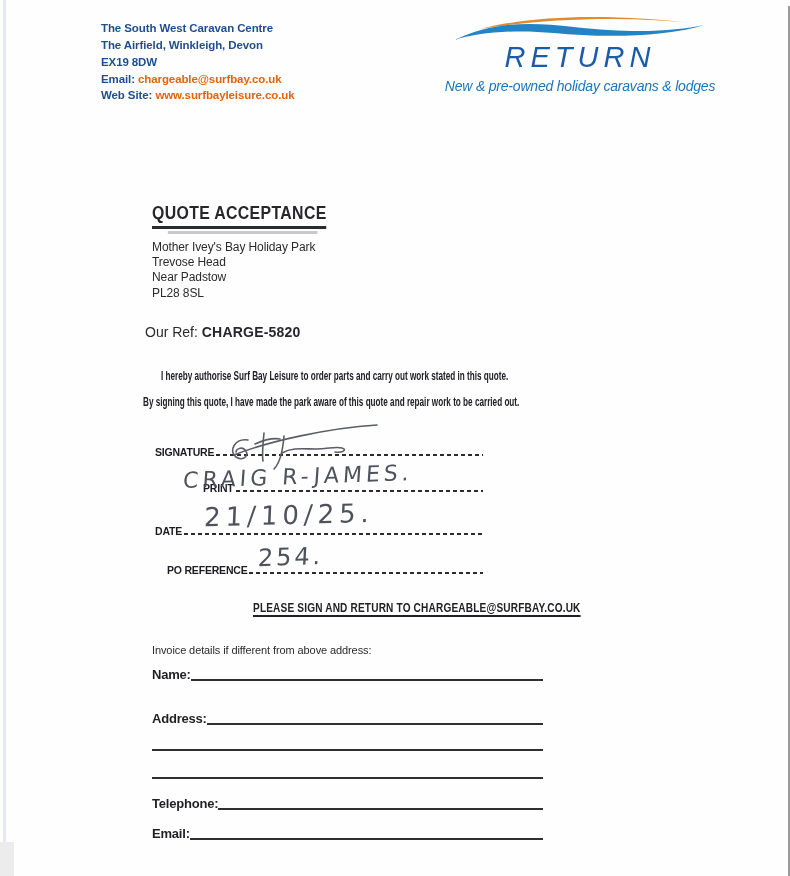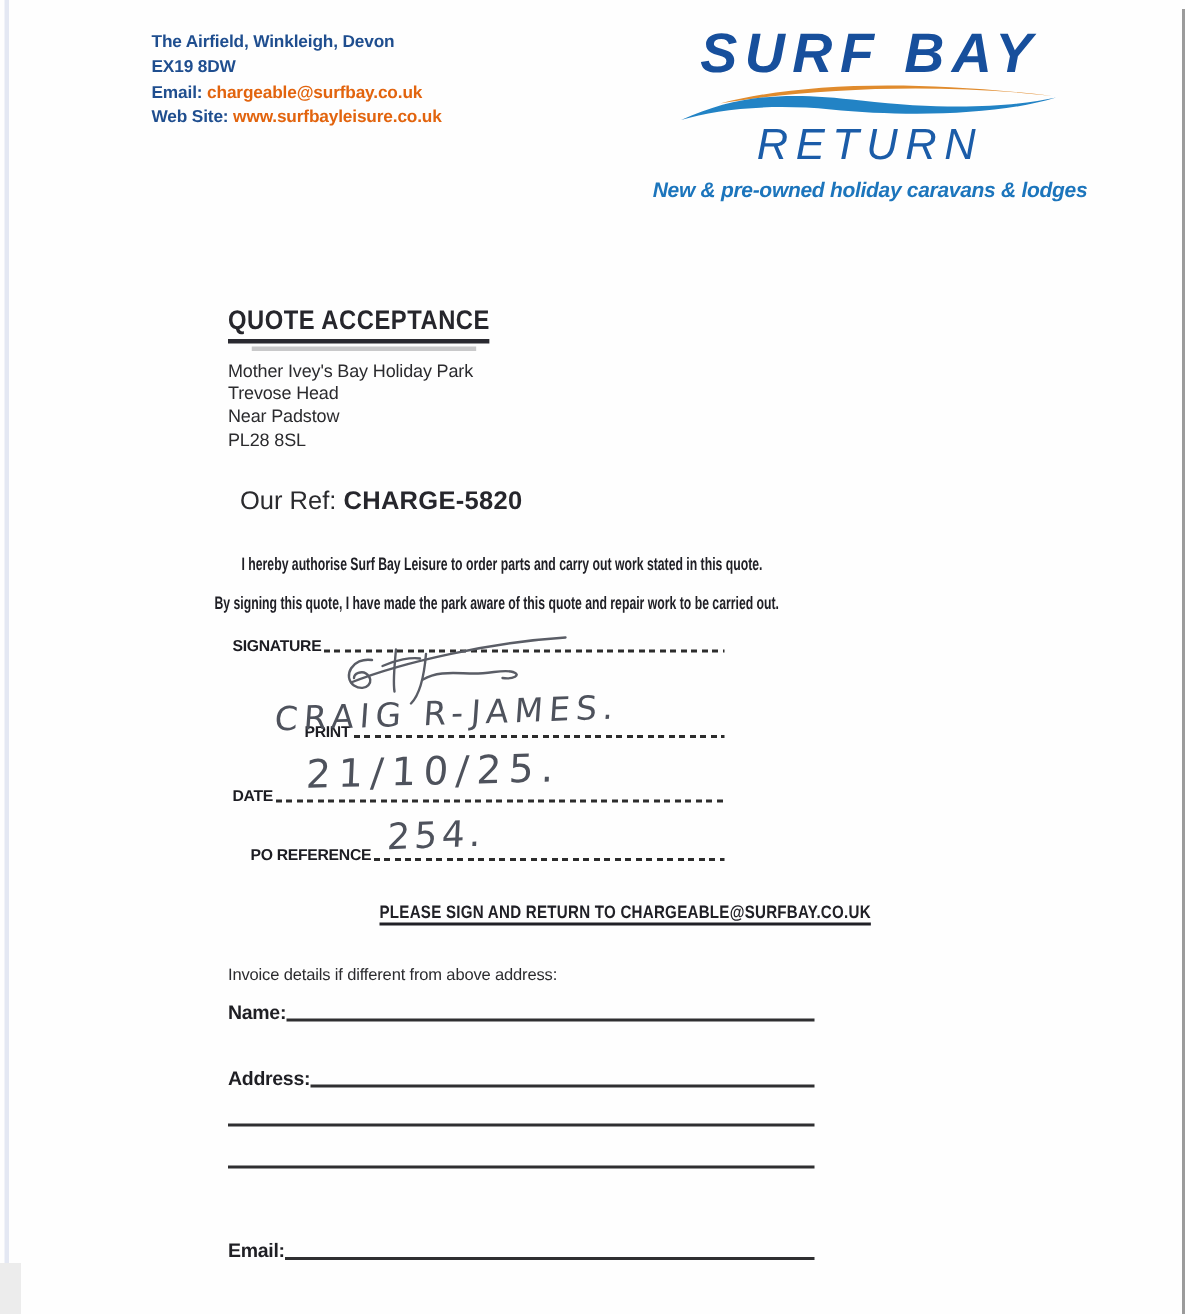--- a/index.html
+++ b/index.html
@@ -28,50 +28,50 @@
   .logo-title {
     font-size:37px; font-weight:bold; font-style:italic; letter-spacing:5px;
     color:#174f9c; line-height:40px; white-space:nowrap;
   }
   .logo-swoosh { display:block; margin:0 auto; width:252px; height:28px; }
   .logo-sub {
     font-size:29px; font-style:italic; letter-spacing:5px; color:#1b5ca8;
     line-height:30px; margin-top:-2px; white-space:nowrap;
   }
   .logo-tagline {
-    font-size:14px; font-weight:bold; font-style:italic; color:#1c75bc;
+    font-size:14px; font-weight:normal; font-style:italic; color:#1c75bc;
     margin-top:6px; white-space:nowrap; letter-spacing:-0.2px;
   }
 
   
   .heading-wrap { position:absolute; left:152px; top:203px; transform:scaleX(0.88); transform-origin:left top; }
   .heading {
     display:inline-block; font-size:18px; font-weight:bold; color:#26262c;
     letter-spacing:0.4px; border-bottom:3px solid #2a2a31; padding-bottom:2px; white-space:nowrap;
   }
   .heading-ghost { height:3px; background:#2a2a31; opacity:0.25; width:86%; margin:2px 0 0 9%; }
 
   .recipient { position:absolute; left:152px; top:240px; font-size:12px; line-height:15.2px; color:#2b2b2e; letter-spacing:-0.1px; }
 
-  .our-ref { position:absolute; left:160px; top:324px; font-size:17px; color:#2b2b2e; }
+  .our-ref { position:absolute; left:145px; top:324px; font-size:14px; color:#2b2b2e; }
   .our-ref .ref-val { font-weight:bold; color:#26262c; letter-spacing:0.2px; }
 
   .auth1, .auth2 {
     position:absolute; font-size:12px; font-weight:bold; color:#202026;
     white-space:nowrap; transform:scaleX(0.68); transform-origin:left center;
   }
   .auth1 { left:161px; top:369px; }
   .auth2 { left:143px; top:395px; }
 
   
   .field-row { position:absolute; left:155px; width:328px; display:flex; align-items:flex-end; }
   .field-label { font-size:10.5px; font-weight:bold; color:#1c1c22; letter-spacing:-0.2px; white-space:nowrap; line-height:12px; }
   .dashes { flex:1; height:2px; margin:0 0 2px 2px;
     background:repeating-linear-gradient(90deg,#2c2c2c 0 4px,transparent 4px 7px); }
-  .row-signature { top:425px; }
+  .row-signature { top:446px; }
   .row-print     { top:482px;padding-left:48px; }
   .row-date      { top:525px; }
   .row-po        { top:564px;padding-left:12px; }
 
   .handwriting {
     position:absolute; font-family:"DejaVu Sans",sans-serif; color:#4e525c;
     white-space:nowrap; z-index:3; font-weight:normal;
   }
   .hw-print { left:183px; top:464px; font-size:22px; letter-spacing:4px; transform:rotate(-2deg) skewX(-6deg); }
   .hw-date  { left:204px; top:500px; font-size:26px; letter-spacing:5px; transform:rotate(-1.5deg) skewX(-4deg); }
@@ -99,34 +99,34 @@
 </style>
 </head>
 <body>
 
 <div class="page">
   <div class="edge-left"></div>
   <div class="edge-right"></div>
   <div class="corner-smudge"></div>
 
   <div class="company">
+    <div class="addr-line">The South West Caravan Centre</div>
     <div class="addr-line">The Airfield, Winkleigh, Devon</div>
     <div class="addr-line">EX19 8DW</div>
     <div class="contact">
       <span class="lbl">Email:</span>
       <span class="val">chargeable@surfbay.co.uk</span>
     </div>
     <div class="contact">
       <span class="lbl">Web Site:</span>
       <span class="val">www.surfbayleisure.co.uk</span>
     </div>
   </div>
 
   <div class="logo">
-    <div class="logo-title">SURF BAY</div>
     <svg class="logo-swoosh" viewBox="0 0 252 28" xmlns="http://www.w3.org/2000/svg">
       <path d="M26 13 C 80 -1 155 -3 248 8 C 168 -1 88 3 26 13 Z" fill="#e08b2d"></path>
       <path d="M0 24 C 38 7 70 5 120 11 C 180 18 222 15 250 9 C 212 21 150 22 100 17 C 58 13 24 17 0 24 Z" fill="#2283c5"></path>
     </svg>
     <div class="logo-sub">RETURN</div>
     <div class="logo-tagline">New &amp; pre-owned holiday caravans &amp; lodges</div>
   </div>
 
   <div class="heading-wrap">
     <span class="heading">QUOTE ACCEPTANCE</span>
@@ -190,17 +190,21 @@
   <div class="inv-row row-addr">
     <span class="inv-label">Address:</span>
     <span class="solid-line"></span>
   </div>
   <div class="inv-row row-blank1">
     <span class="solid-line"></span>
   </div>
   <div class="inv-row row-blank2">
     <span class="solid-line"></span>
   </div>
+  <div class="inv-row row-tel">
+    <span class="inv-label">Telephone:</span>
+    <span class="solid-line"></span>
+  </div>
   <div class="inv-row row-email">
     <span class="inv-label">Email:</span>
     <span class="solid-line"></span>
   </div>
 </div>
 
 </body></html>

